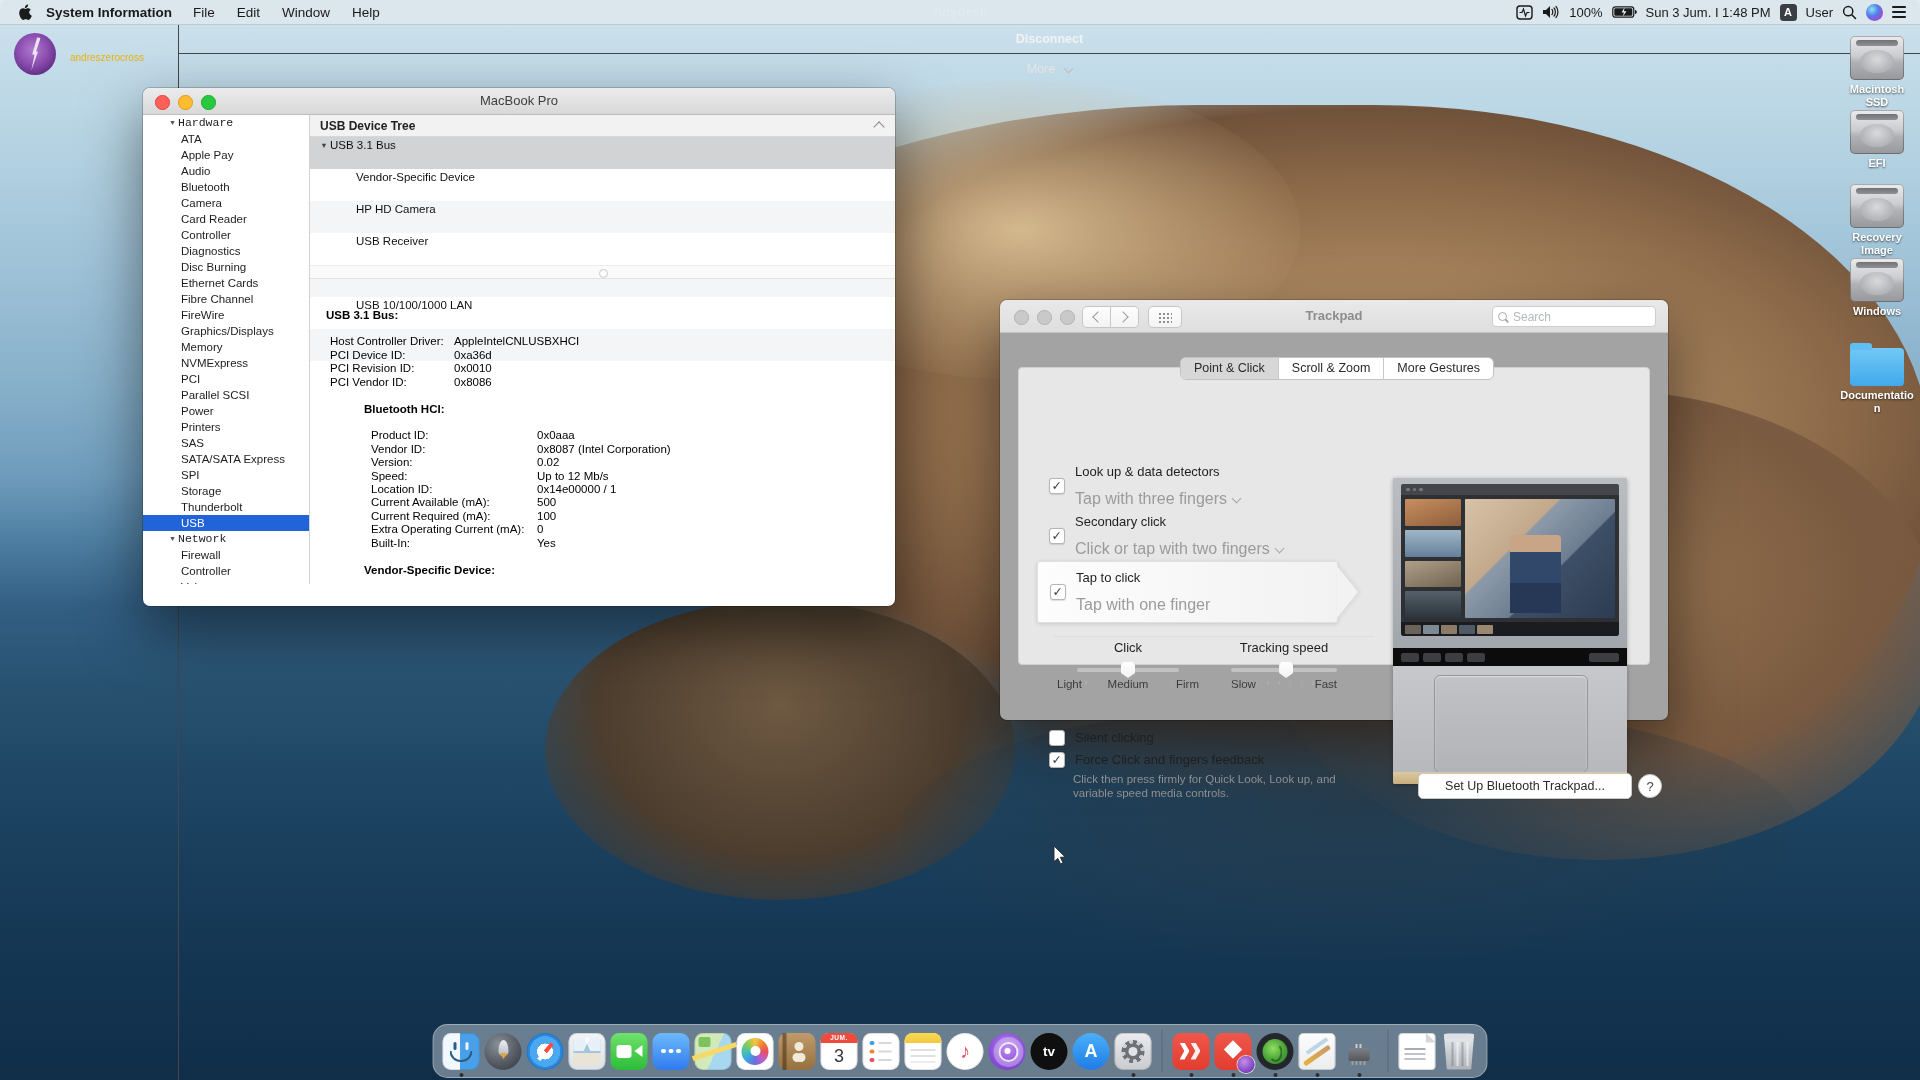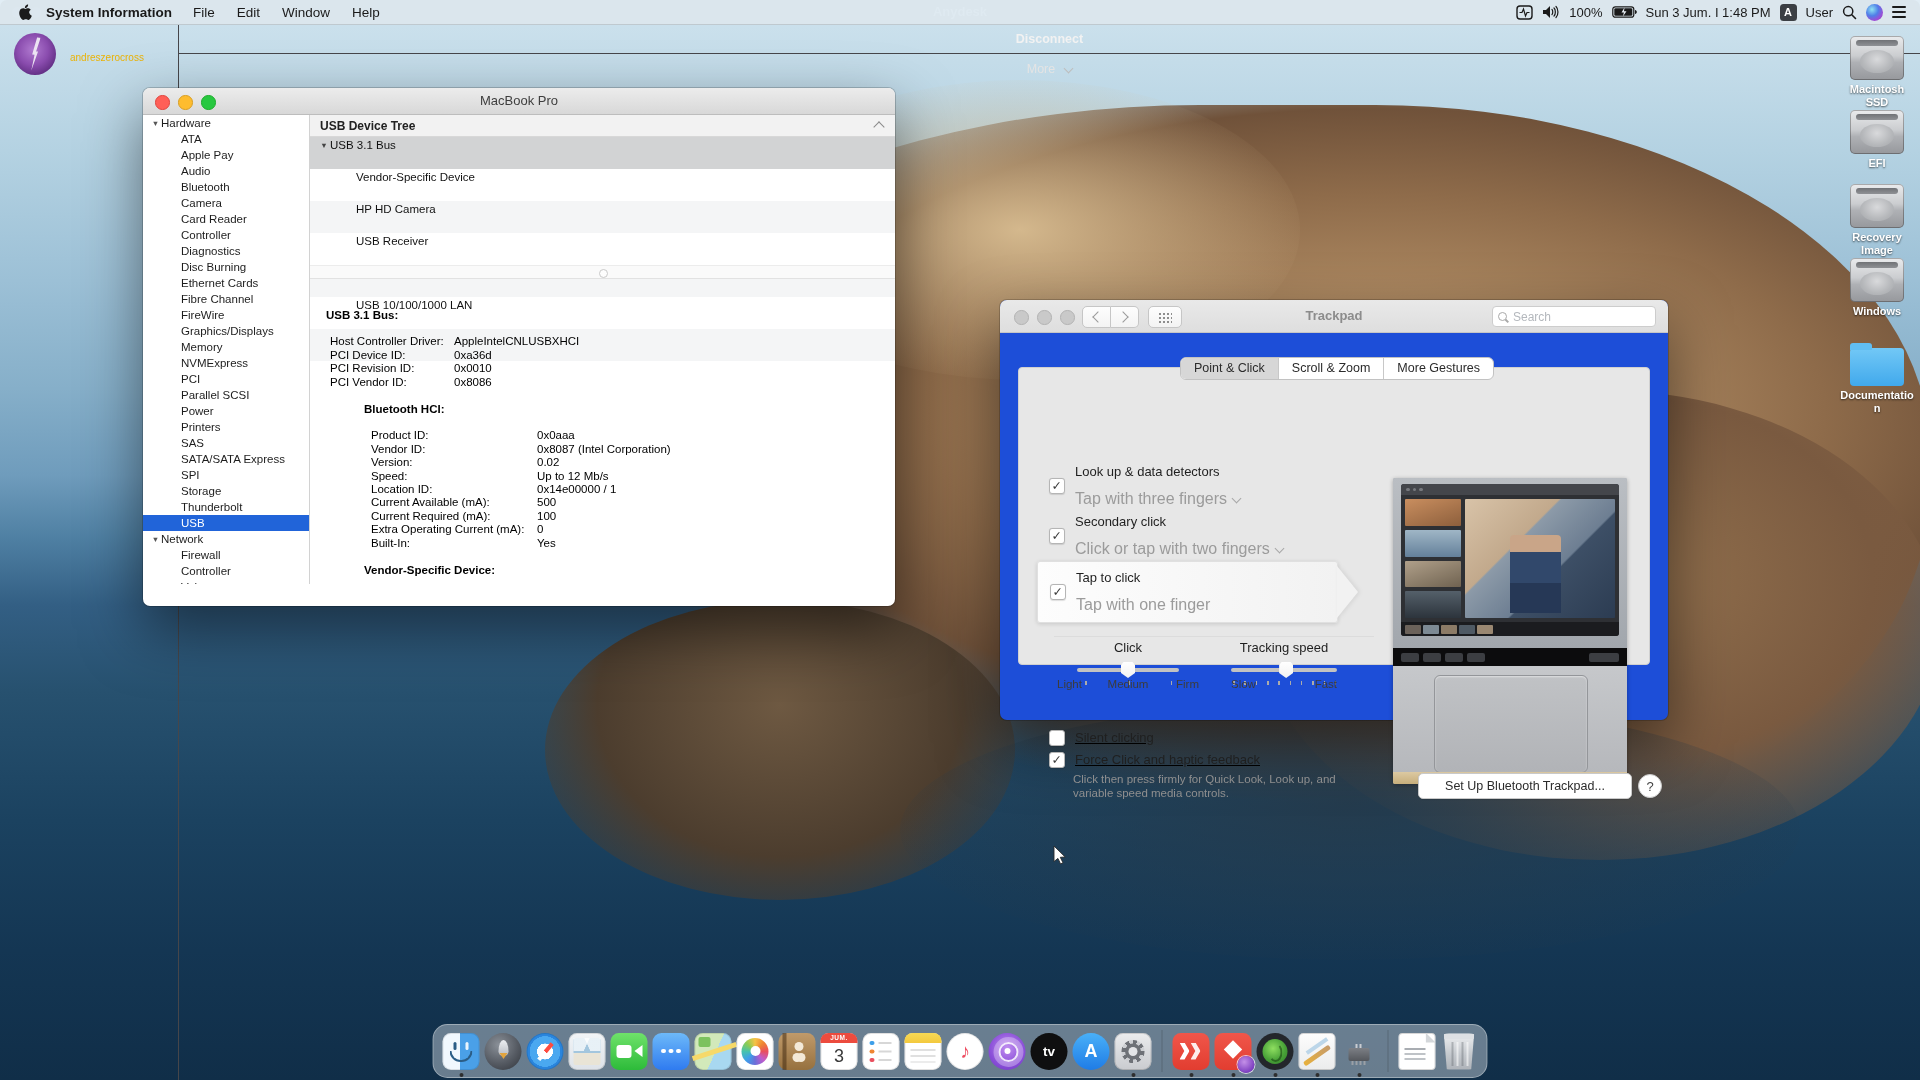--- a/index.html
+++ b/index.html
@@ -47,21 +47,21 @@
   #sysinfo{left:143px;top:88px;width:752px;height:518px;background:#fff;z-index:20;}
   #sysinfo .titlebar{position:absolute;left:0;top:0;right:0;height:26px;border-radius:7px 7px 0 0;
     background:linear-gradient(180deg,#ececec,#d8d8d8);border-bottom:1px solid #bdbdbd;}
   #sysinfo .titlebar .lights{left:12px;top:7px;}
   .win-title{position:absolute;left:0;right:0;top:0;height:26px;line-height:26px;text-align:center;
     font-size:13px;color:#3e3e3e;}
   #si-sidebar{position:absolute;left:0;top:27px;width:166px;bottom:22px;background:#fff;
     border-right:1px solid #d2d2d2;overflow:hidden;font-size:11.5px;color:#1d1d1d;}
   .side-row{height:16px;line-height:16px;white-space:nowrap;position:relative;}
   .side-row .tri{display:inline-block;font-size:7.5px;color:#565656;width:11px;text-align:center;vertical-align:1px;}
-  .side-row.lvl0{padding-left:7px;}
+  .side-row.lvl0{padding-left:24px;font-family:Liberation Mono, monospace;}
   .side-row.lvl1{padding-left:38px;}
   .side-row.sel{background:#2164d9;color:#fff;}
   #si-main{position:absolute;left:167px;top:27px;right:0;bottom:22px;background:#fff;overflow:hidden;}
   #si-treehead{position:absolute;left:0;top:0;right:0;height:22px;background:#f2f2f2;border-bottom:1px solid #d8d8d8;
     font-size:12px;font-weight:bold;color:#222;line-height:22px;padding-left:10px;box-sizing:border-box;}
   .collapse-chev{position:absolute;right:12px;top:8px;width:7px;height:7px;border-left:1.6px solid #8a8a8a;
     border-top:1.6px solid #8a8a8a;transform:rotate(45deg);}
   #si-tree{position:absolute;left:0;top:22px;right:0;font-size:11.5px;color:#111;}
   .tree-row{height:32px;line-height:16px;white-space:nowrap;}
   .tree-row.stripe{background:#f4f5f6;}
@@ -81,21 +81,21 @@
   .d-row{display:flex;padding-left:20px;}
   .d-sec.nested .d-row{padding-left:61px;}
   .d-row .lbl{width:124px;flex:none;}
   .d-sec.nested .d-row .lbl{width:166px;}
   #si-status{position:absolute;left:0;right:0;bottom:0;height:22px;background:#ebebeb;border-top:1px solid #c8c8c8;
     border-radius:0 0 7px 7px;display:flex;align-items:center;font-size:11.5px;color:#333;padding-left:10px;}
   .comp-ic{width:14px;height:10px;border:1.5px solid #6f7fa0;background:#cfdcf0;border-radius:2px;margin-right:7px;position:relative;}
   .comp-ic::after{content:"";position:absolute;left:3px;right:3px;bottom:-4px;height:2px;background:#6f7fa0;}
   .path-sep{color:#7c7c7c;margin:0 6px;}
   
-  #trackpad{left:1000px;top:300px;width:668px;height:420px;background:#1d4ed8;z-index:20;}
+  #trackpad{left:1000px;top:300px;width:668px;height:420px;background:#a3a3a3;z-index:20;}
   #trackpad .titlebar{position:absolute;left:0;top:0;right:0;height:32px;border-radius:7px 7px 0 0;
     background:linear-gradient(180deg,#e9e9e9,#dedede);border-bottom:1px solid #c6c6c6;}
   #trackpad .lights{left:14px;top:10px;}
   #trackpad .win-title{height:32px;line-height:32px;color:#8c8c8c;font-weight:bold;font-size:13px;}
   .navgrp{position:absolute;left:82px;top:6px;display:flex;}
   .tb-btn{width:27px;height:20px;border:1px solid #c6c6c6;background:linear-gradient(180deg,#fdfdfd,#f3f3f3);
     display:flex;align-items:center;justify-content:center;}
   .tb-btn.back{border-radius:5px 0 0 5px;}
   .tb-btn.fwd{border-radius:0 5px 5px 0;border-left:none;}
   .chev{width:7px;height:7px;border-left:1.8px solid #9a9a9a;border-bottom:1.8px solid #9a9a9a;}
@@ -136,21 +136,21 @@
   .chev-dn{display:inline-block;width:6px;height:6px;border-right:1.5px solid #a8a8a8;border-bottom:1.5px solid #a8a8a8;
     transform:rotate(45deg);margin-left:6px;vertical-align:2px;}
   .hairline{position:absolute;left:35px;width:320px;top:268px;height:1px;background:#dcdcdc;}
   .sl-title{position:absolute;top:272px;font-size:13px;color:#1f1f1f;text-align:center;width:110px;}
   .sl-track{position:absolute;top:300px;height:3.5px;border-radius:2px;background:#c2c2c2;}
   .thumb{position:absolute;top:-6px;width:14px;height:16px;margin-left:-7px;background:linear-gradient(180deg,#ffffff,#f2f2f2);
     clip-path:polygon(50% 100%,0 68%,0 18%,18% 0,82% 0,100% 18%,100% 68%);
     filter:drop-shadow(0 1px 1.5px rgba(0,0,0,.35));}
   .tick{position:absolute;top:13px;width:1.5px;height:4px;background:#ababab;}
   .sl-labels{position:absolute;top:310px;font-size:11.5px;color:#3c3c3c;}
-  .opt-row{position:absolute;left:30px;display:flex;align-items:flex-start;text-decoration:underline;}
+  .opt-row{position:absolute;left:30px;display:flex;align-items:flex-start;}
   .opt-row .g-lab{line-height:15px;}
   .opt-desc{position:absolute;left:54px;top:404px;width:300px;font-size:11.5px;line-height:14px;color:#8f8f8f;}
   .setup-btn{position:absolute;left:418px;top:473px;width:212px;height:24px;background:#fff;border:1px solid #c9c9c9;
     border-radius:5px;font-size:12.5px;color:#2b2b2b;display:flex;align-items:center;justify-content:center;
     box-shadow:0 .5px 1px rgba(0,0,0,.1);}
   .help-btn{position:absolute;left:638px;top:474px;width:22px;height:22px;border-radius:50%;background:#fff;
     border:1px solid #c9c9c9;font-size:13px;color:#444;display:flex;align-items:center;justify-content:center;
     box-shadow:0 .5px 1px rgba(0,0,0,.1);}
   
   #tp-video{position:absolute;left:374px;top:110px;width:234px;height:306px;border-radius:2px;overflow:hidden;
@@ -638,21 +638,21 @@
         <span style="position: absolute; right: 0px;">Fast</span>
       </div>
 
     <div id="tp-options">
         <div class="opt-row" style="top: 362px;">
           <span class="cb"></span>
           <span class="g-lab">Silent clicking</span>
         </div>
         <div class="opt-row" style="top: 384px;">
           <span class="cb on"></span>
-          <span class="g-lab">Force Click and haptic feedback</span>
+          <span class="g-lab">Force Click and fingers feedback</span>
         </div>
       </div>
     <div class="opt-desc">Click then press firmly for Quick Look, Look up, and variable speed media controls.</div>
 
     <div id="tp-video">
       <div class="vp-screen">
         <div class="vp-win">
           <div class="vp-tb">
               <i></i>
               <i></i>

